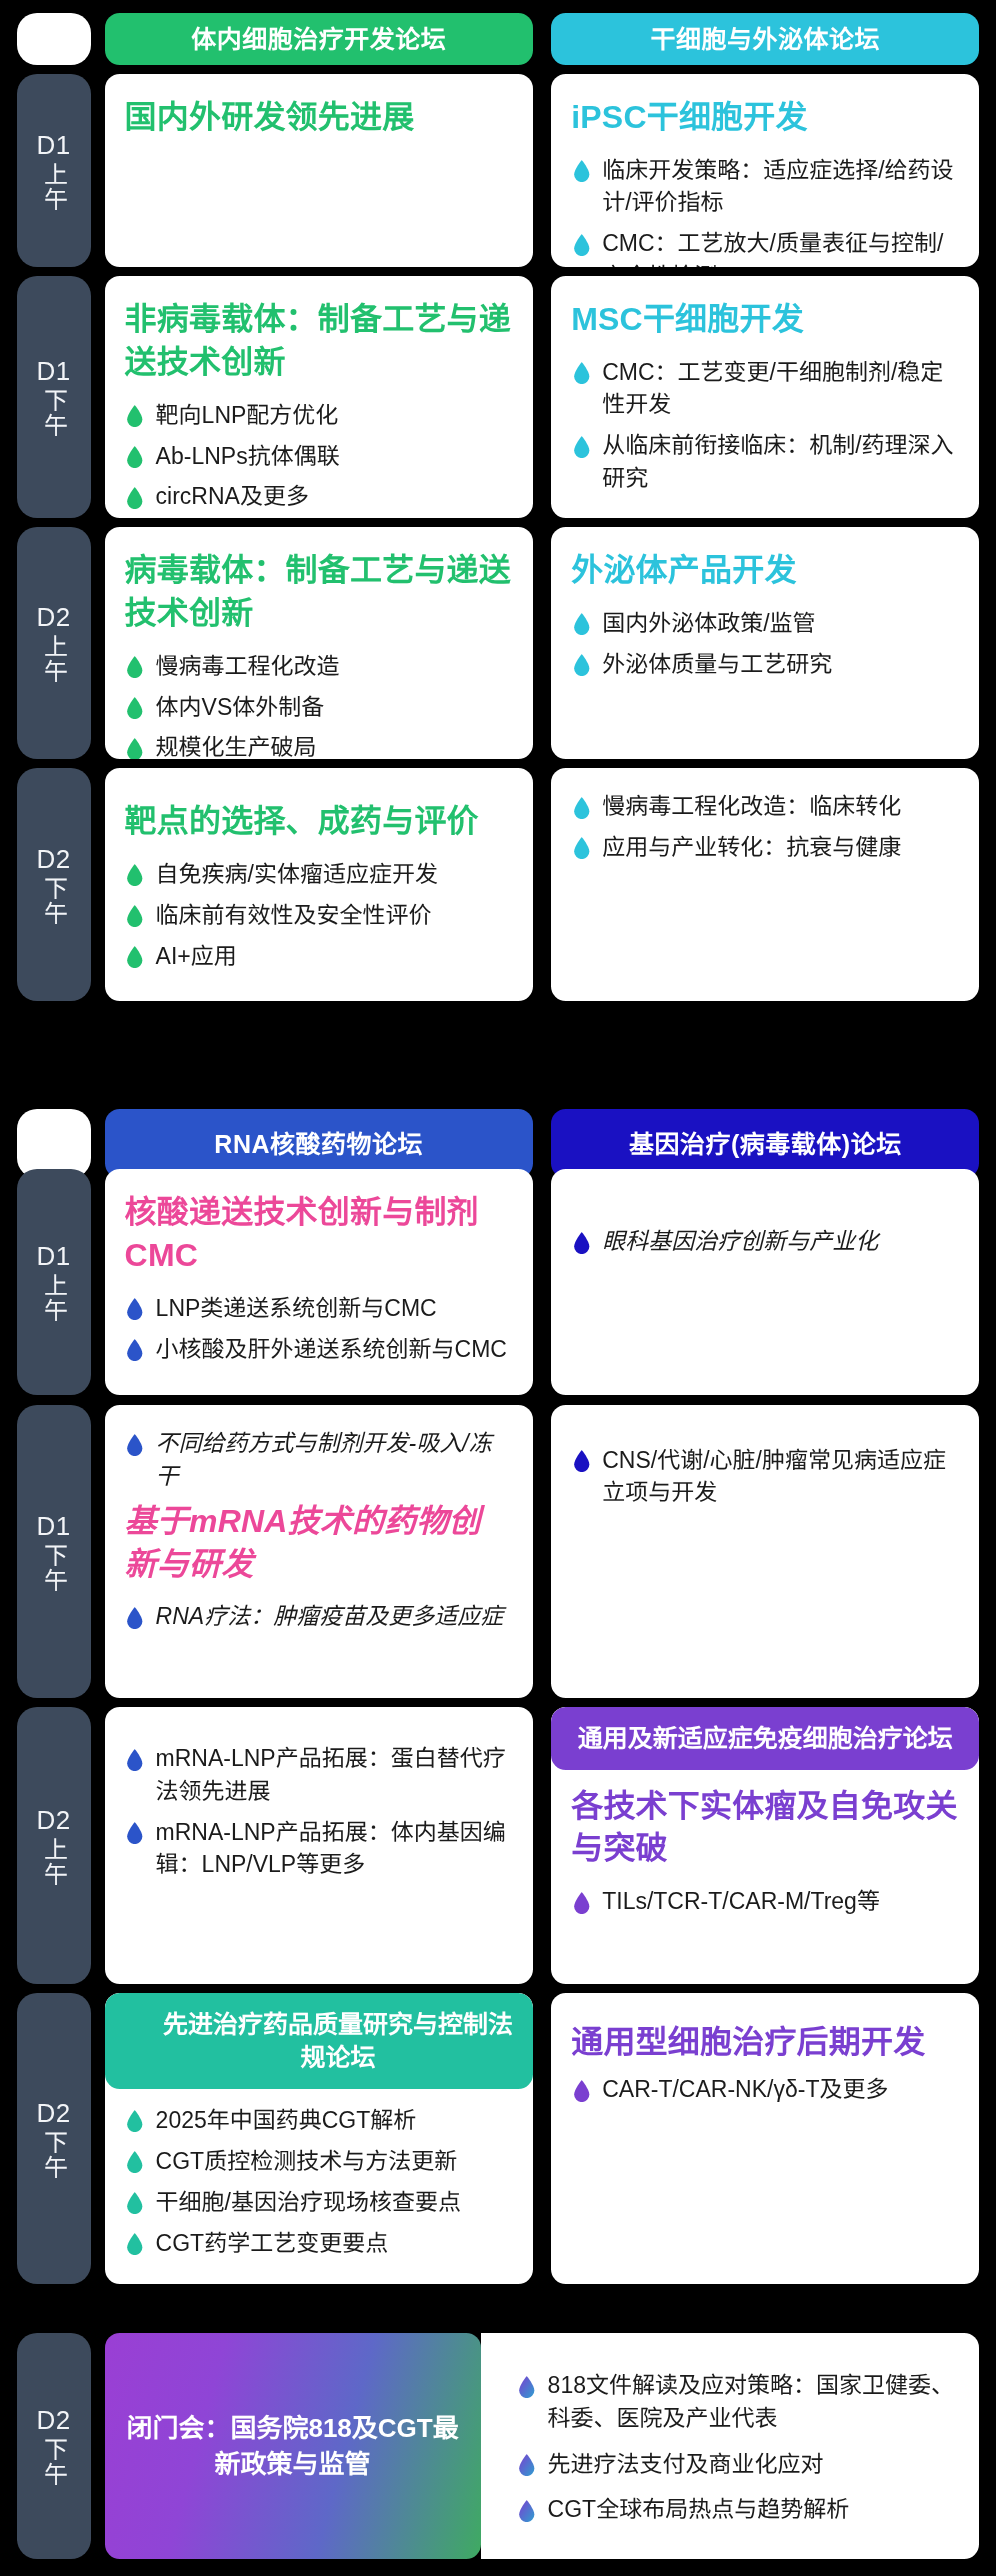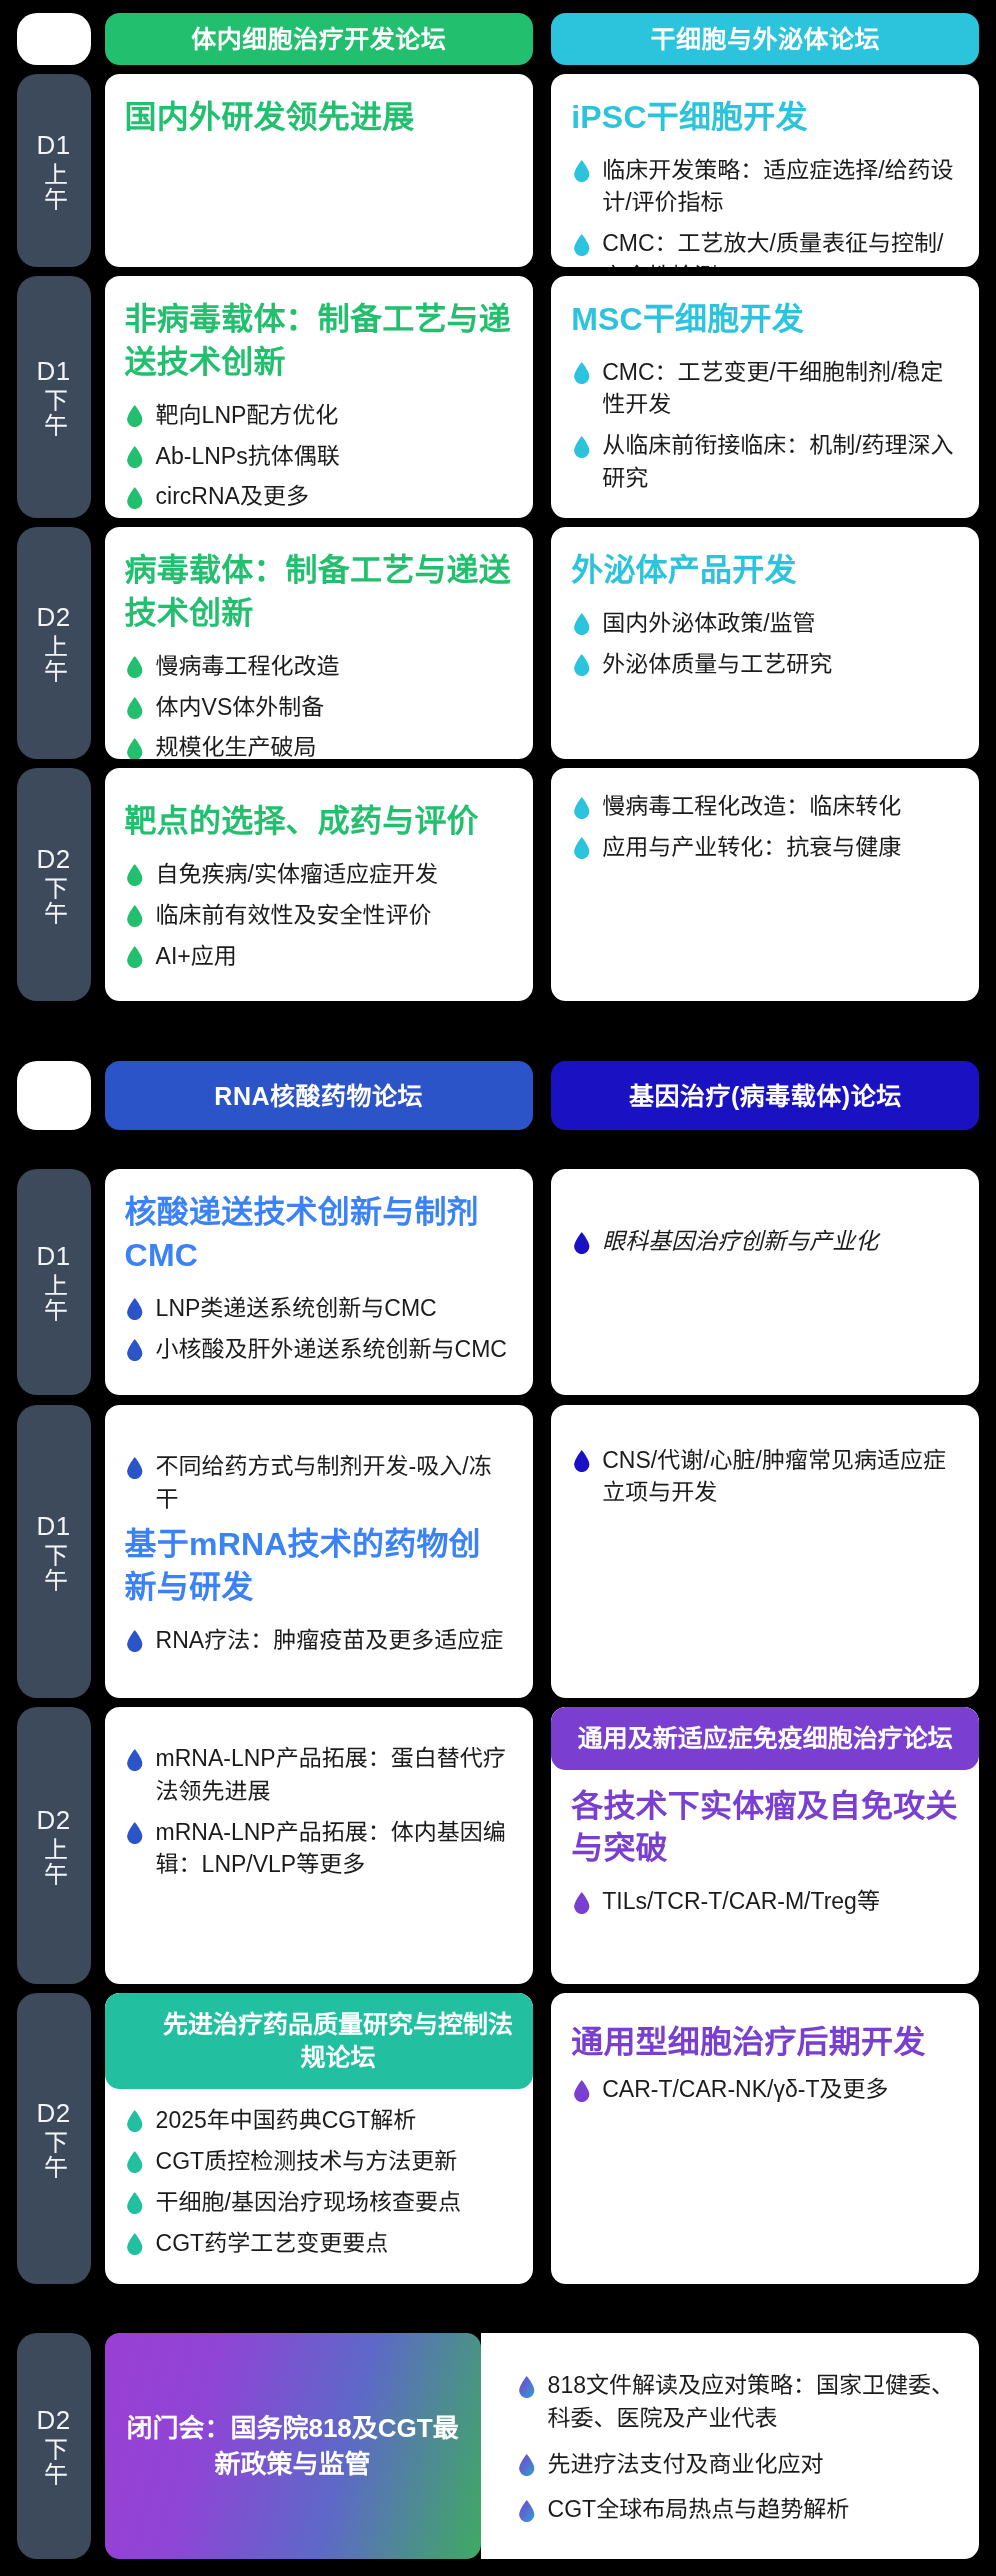--- a/index.html
+++ b/index.html
@@ -123,21 +123,21 @@
   
   .ctitle {
     font-weight: bold;
     font-size: 32px;
     line-height: 1.34;
     margin-bottom: 14.8px;
     letter-spacing: 0.2px;
   }
   .ctitle.green  { color: #22c06e; }
   .ctitle.cyan   { color: #2cc3dc; }
-  .ctitle.blue   { color: #3b82f6; }
+  .ctitle.blue   { color: #ec4899; }
   .ctitle.purple { color: #7a3fd0; }
   .ctitle.sp     { margin-top: 7.4px; }
 
   
   ul.bullets { list-style: none; }
   ul.bullets li {
     position: relative;
     padding-left: 31px;
     font-size: 23px;
     line-height: 1.42;
@@ -330,21 +330,21 @@
                 </svg><span>慢病毒工程化改造：临床转化</span></li>
             <li><svg class="drop" viewBox="0 0 20 26">
                   <path d="M10 0C10 0 1 11.2 1 17.1A9 9 0 0 0 19 17.1C19 11.2 10 0 10 0Z" fill="#2cc3dc"></path>
                 </svg><span>应用与产业转化：抗衰与健康</span></li>
           </ul>
         </div>
       </div>
     </div>
   </div>
 
-  <div class="row" style="top:1061px; height:69px;">
+  <div class="row" style="top:1109px; height:69px;">
     <div class="daychip blank"></div>
     <div class="cols">
       <div class="col">
         <div class="banner blue">RNA核酸药物论坛</div>
       </div>
       <div class="col">
         <div class="banner navy">基因治疗(病毒载体)论坛</div>
       </div>
     </div>
   </div>
@@ -380,21 +380,21 @@
     </div>
   </div>
 
   <div class="row" style="top:1405px; height:293px;">
     <div class="daychip">
       <span class="dnum">D1</span>
       <span class="dpart">下午</span>
     </div>
     <div class="cols">
       <div class="col">
-        <div class="card" style="justify-content:center;">
+        <div class="card" style="justify-content:flex-start;font-style:italic;">
           <ul class="bullets">
             <li><svg class="drop" viewBox="0 0 20 26">
                   <path d="M10 0C10 0 1 11.2 1 17.1A9 9 0 0 0 19 17.1C19 11.2 10 0 10 0Z" fill="#2b54c9"></path>
                 </svg><span>不同给药方式与制剂开发-吸入/冻干</span></li>
           </ul>
           <div class="ctitle blue sp">基于mRNA技术的药物创新与研发</div>
           <ul class="bullets">
             <li><svg class="drop" viewBox="0 0 20 26">
                   <path d="M10 0C10 0 1 11.2 1 17.1A9 9 0 0 0 19 17.1C19 11.2 10 0 10 0Z" fill="#2b54c9"></path>
                 </svg><span>RNA疗法：肿瘤疫苗及更多适应症</span></li>

